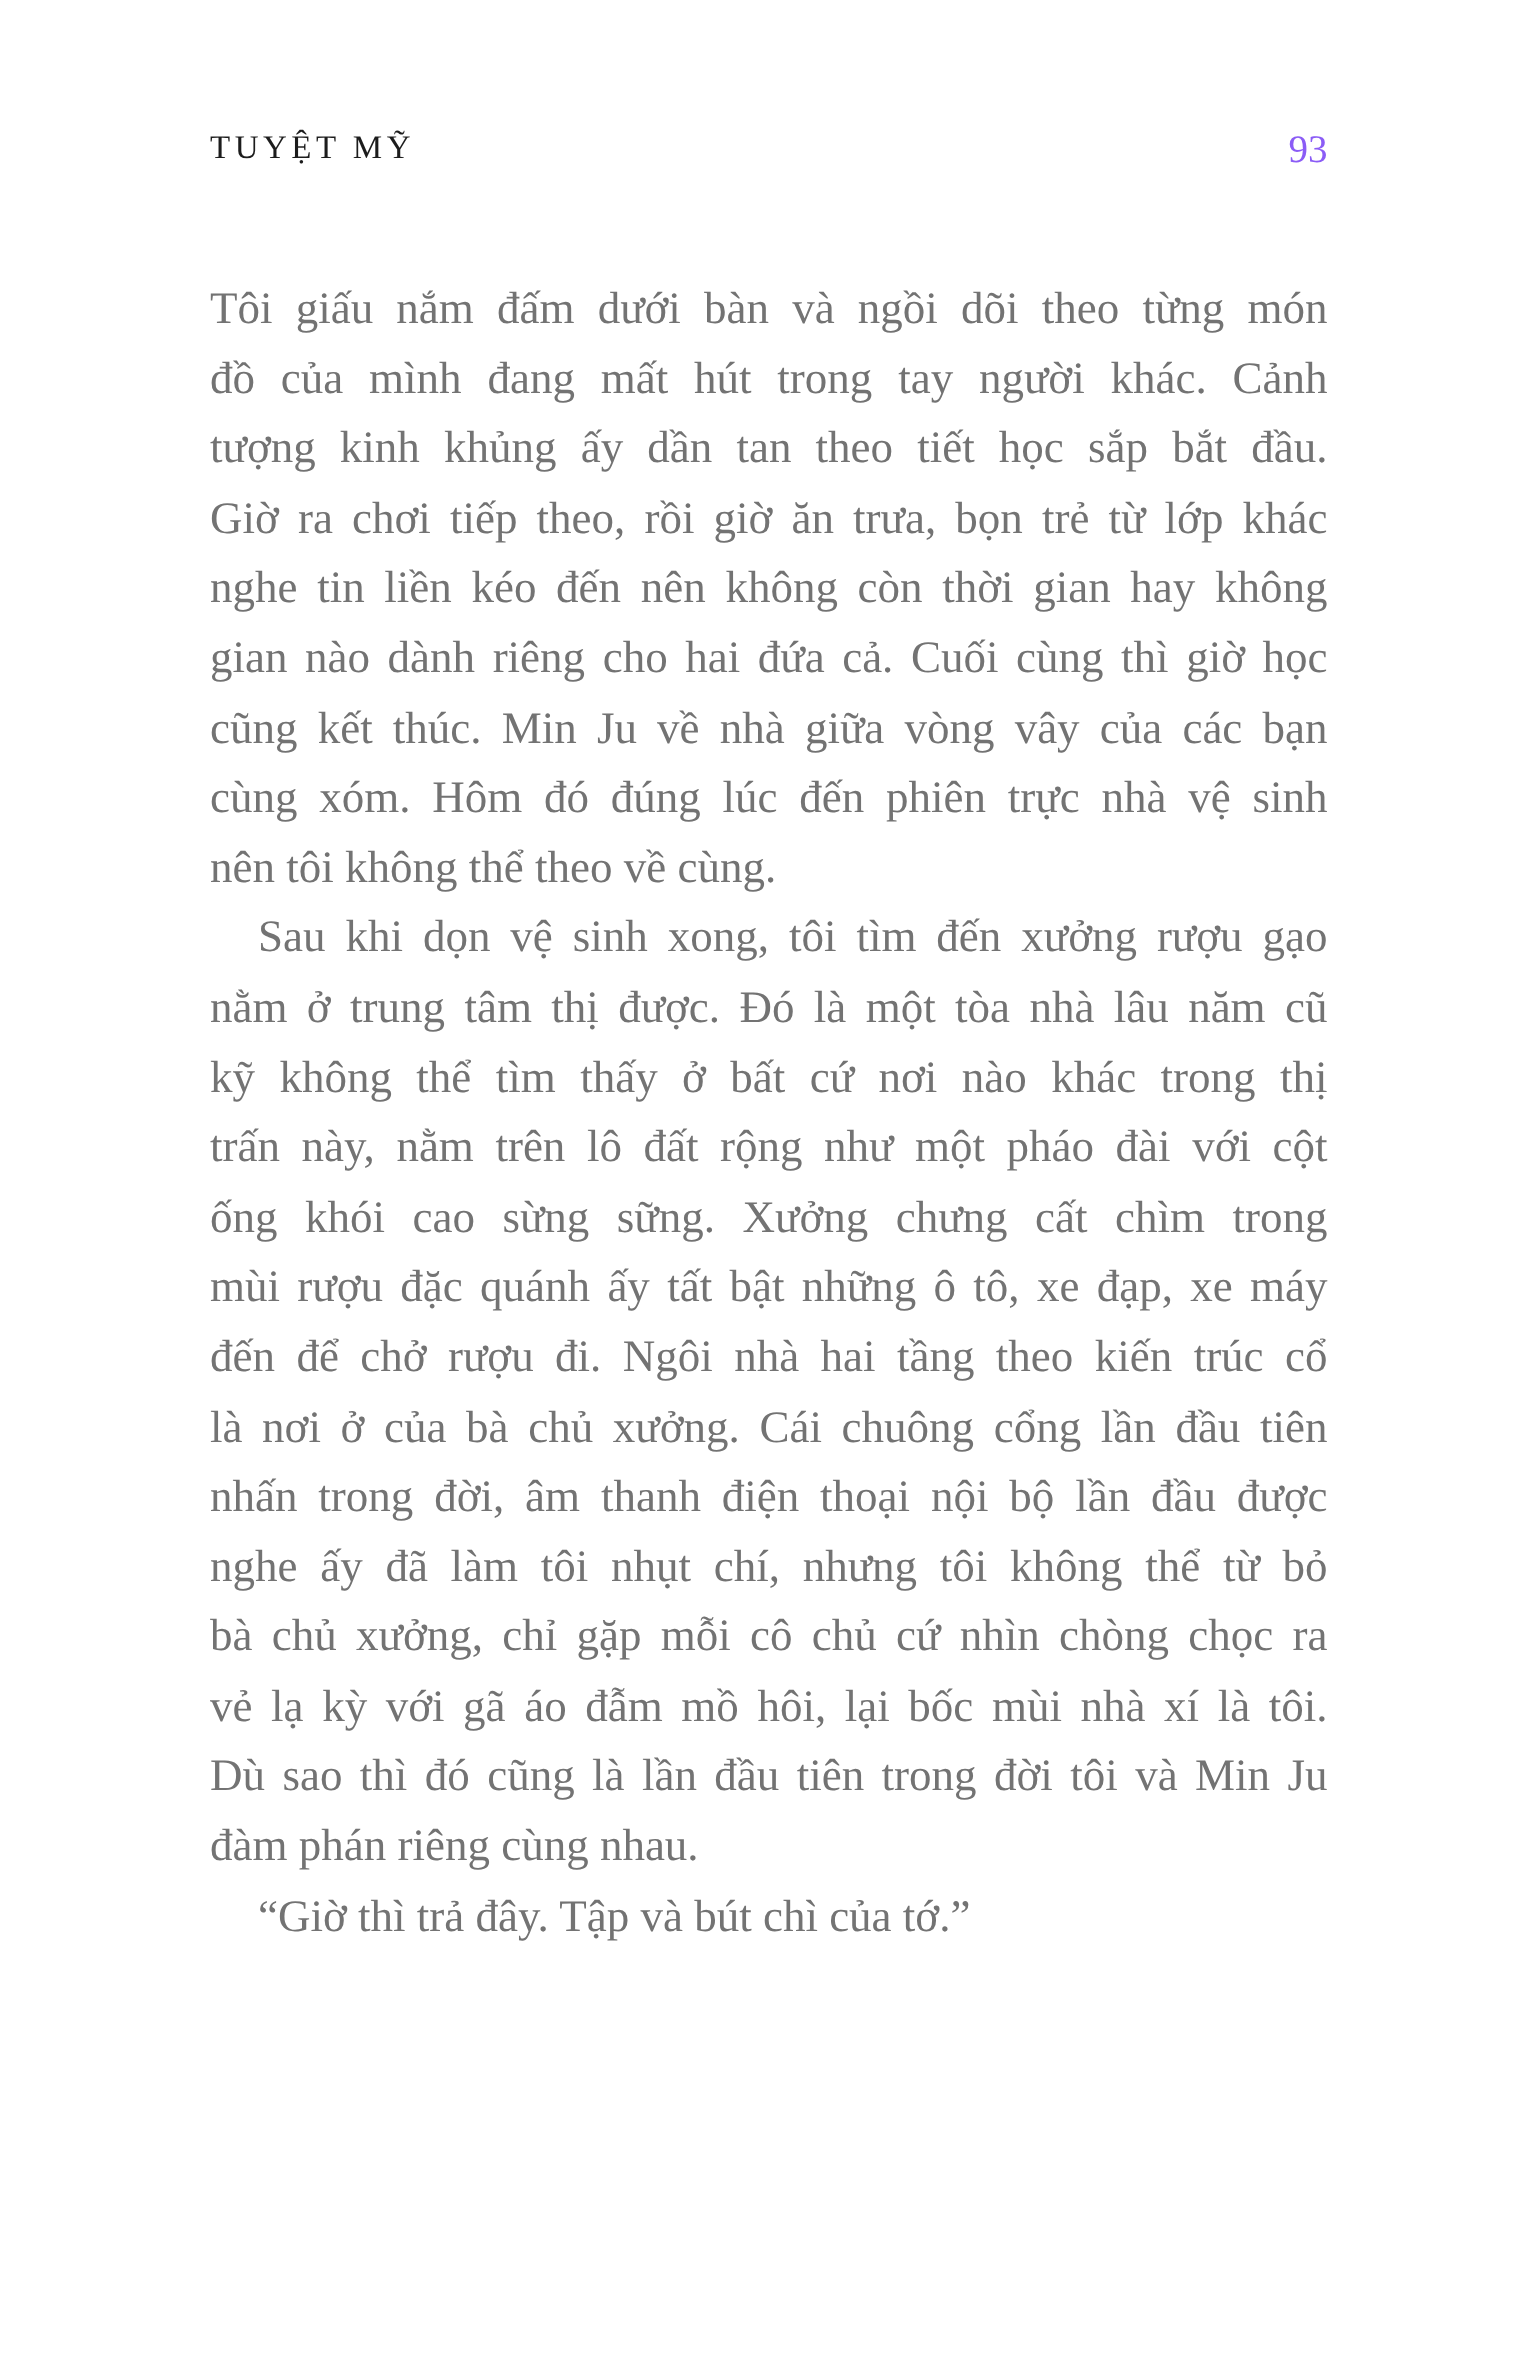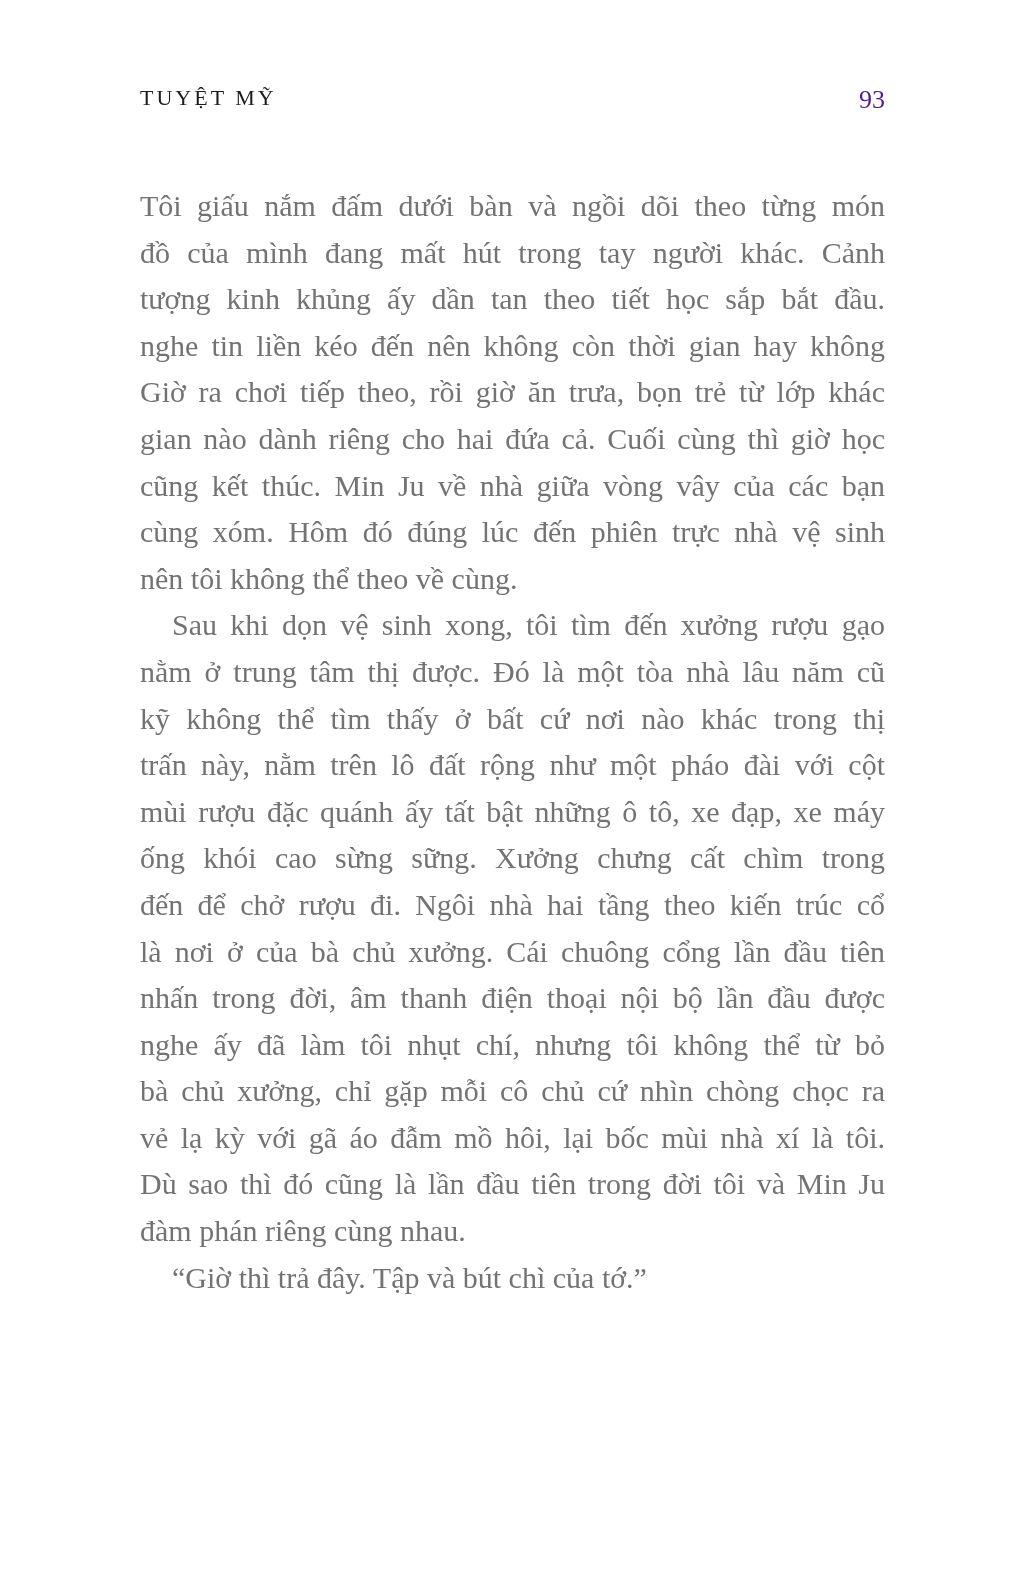--- a/index.html
+++ b/index.html
@@ -28,21 +28,21 @@
     font-size: 22px;
     letter-spacing: 3px;
     color: #1c1c1c;
     font-weight: 400;
   }
   .page-number {
     position: absolute;
     right: 0;
     top: 0;
     font-size: 26px;
-    color: #4c1d95;
+    color: #8b5cf6;
   }
   .page-body {
     position: absolute;
     top: 183px;
     left: 140px;
     width: 745px;
   }
   .line {
     font-size: 30px;
     line-height: 46.6px;
@@ -64,32 +64,32 @@
 
 <div class="page">
   <div class="running-head">
     <span class="running-title">TUYỆT MỸ</span>
     <span class="page-number">93</span>
   </div>
   <div class="page-body">
       <div class="line">Tôi giấu nắm đấm dưới bàn và ngồi dõi theo từng món</div>
       <div class="line">đồ của mình đang mất hút trong tay người khác. Cảnh</div>
       <div class="line">tượng kinh khủng ấy dần tan theo tiết học sắp bắt đầu.</div>
+      <div class="line">Giờ ra chơi tiếp theo, rồi giờ ăn trưa, bọn trẻ từ lớp khác</div>
       <div class="line">nghe tin liền kéo đến nên không còn thời gian hay không</div>
-      <div class="line">Giờ ra chơi tiếp theo, rồi giờ ăn trưa, bọn trẻ từ lớp khác</div>
       <div class="line">gian nào dành riêng cho hai đứa cả. Cuối cùng thì giờ học</div>
       <div class="line">cũng kết thúc. Min Ju về nhà giữa vòng vây của các bạn</div>
       <div class="line">cùng xóm. Hôm đó đúng lúc đến phiên trực nhà vệ sinh</div>
       <div class="line par-end">nên tôi không thể theo về cùng.</div>
       <div class="line indent">Sau khi dọn vệ sinh xong, tôi tìm đến xưởng rượu gạo</div>
       <div class="line">nằm ở trung tâm thị được. Đó là một tòa nhà lâu năm cũ</div>
       <div class="line">kỹ không thể tìm thấy ở bất cứ nơi nào khác trong thị</div>
       <div class="line">trấn này, nằm trên lô đất rộng như một pháo đài với cột</div>
+      <div class="line">ống khói cao sừng sững. Xưởng chưng cất chìm trong</div>
       <div class="line">mùi rượu đặc quánh ấy tất bật những ô tô, xe đạp, xe máy</div>
-      <div class="line">ống khói cao sừng sững. Xưởng chưng cất chìm trong</div>
       <div class="line">đến để chở rượu đi. Ngôi nhà hai tầng theo kiến trúc cổ</div>
       <div class="line">là nơi ở của bà chủ xưởng. Cái chuông cổng lần đầu tiên</div>
       <div class="line">nhấn trong đời, âm thanh điện thoại nội bộ lần đầu được</div>
       <div class="line">nghe ấy đã làm tôi nhụt chí, nhưng tôi không thể từ bỏ</div>
       <div class="line">bà chủ xưởng, chỉ gặp mỗi cô chủ cứ nhìn chòng chọc ra</div>
       <div class="line">vẻ lạ kỳ với gã áo đẫm mồ hôi, lại bốc mùi nhà xí là tôi.</div>
       <div class="line">Dù sao thì đó cũng là lần đầu tiên trong đời tôi và Min Ju</div>
       <div class="line par-end">đàm phán riêng cùng nhau.</div>
       <div class="line par-end indent">“Giờ thì trả đây. Tập và bút chì của tớ.”</div>
     </div>

